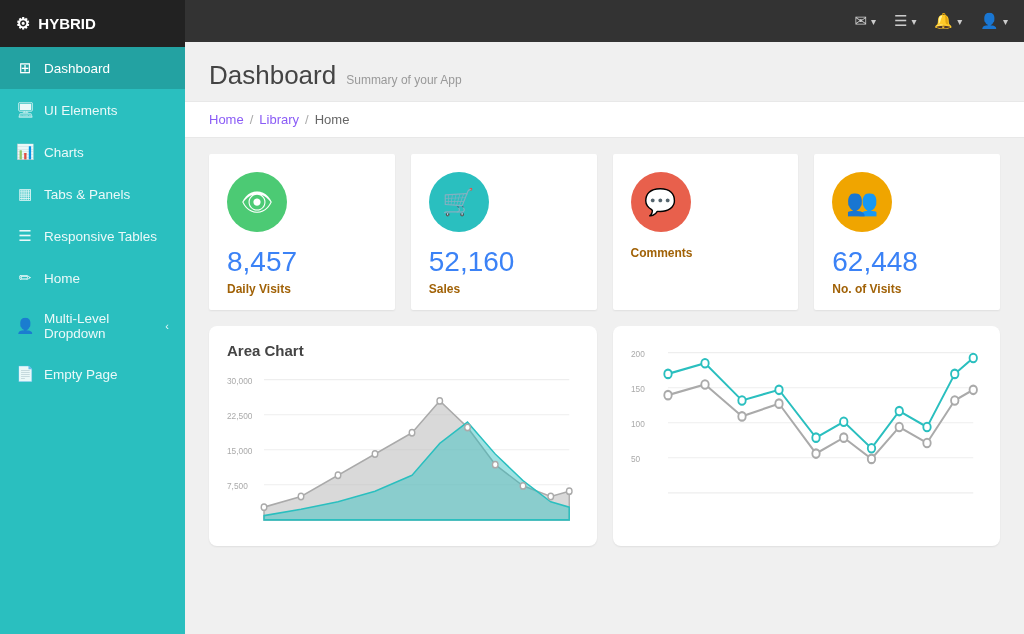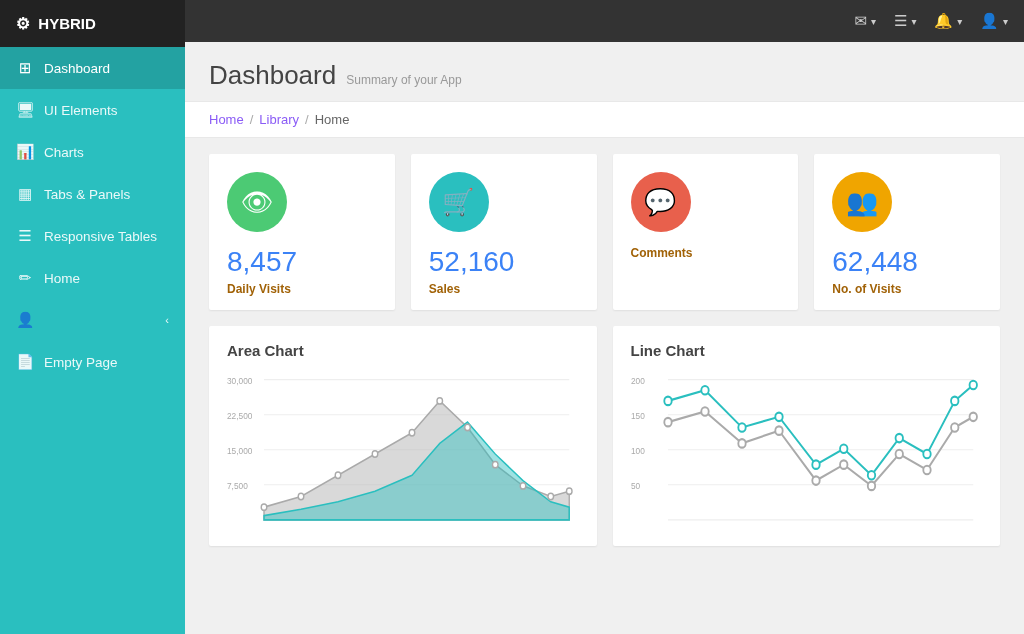--- a/index.html
+++ b/index.html
@@ -152,21 +152,21 @@
     
     .charts-row {
       display: flex;
       gap: 16px;
       padding: 0 24px 16px 24px;
     }
     .chart-card {
       background: #fff;
       flex: 1;
       padding: 16px 18px;
-      border-radius: 2px;
+      border-radius: 8px;
       box-shadow: 0 1px 2px rgba(0,0,0,0.07);
       height: 220px;
       overflow: hidden;
     }
     .chart-title {
       font-size: 15px;
       font-weight: 600;
       color: #444;
       margin-bottom: 10px;
     }
@@ -203,20 +203,21 @@
     <div class="sidebar-item">
       <span class="icon">☰</span>
       <span>Responsive Tables</span>
     </div>
     <div class="sidebar-item">
       <span class="icon">✏</span>
       <span>Home</span>
     </div>
     <div class="sidebar-item">
       <span class="icon">👤</span>
+      <span>Multi-Level Dropdown</span>
       <span class="arrow">‹</span>
     </div>
     <div class="sidebar-item">
       <span class="icon">📄</span>
       <span>Empty Page</span>
     </div>
   </nav>
 </div>
 
 <div class="main-wrapper">
@@ -318,21 +319,20 @@
           <circle cx="230" cy="30" r="3" fill="#fff" stroke="#aaa" stroke-width="1.5"></circle>
           <circle cx="260" cy="55" r="3" fill="#fff" stroke="#aaa" stroke-width="1.5"></circle>
           <circle cx="290" cy="90" r="3" fill="#fff" stroke="#aaa" stroke-width="1.5"></circle>
           <circle cx="320" cy="110" r="3" fill="#fff" stroke="#aaa" stroke-width="1.5"></circle>
           <circle cx="350" cy="120" r="3" fill="#fff" stroke="#aaa" stroke-width="1.5"></circle>
           <circle cx="370" cy="115" r="3" fill="#fff" stroke="#aaa" stroke-width="1.5"></circle>
         </svg>
       </div>
 
       <div class="chart-card">
-        <div class="chart-title">Line Chart</div>
         <svg class="chart-area" viewBox="0 0 380 160" preserveAspectRatio="none">
 
           <line x1="40" y1="10" x2="370" y2="10" stroke="#eee" stroke-width="1"></line>
           <line x1="40" y1="43" x2="370" y2="43" stroke="#eee" stroke-width="1"></line>
           <line x1="40" y1="76" x2="370" y2="76" stroke="#eee" stroke-width="1"></line>
           <line x1="40" y1="109" x2="370" y2="109" stroke="#eee" stroke-width="1"></line>
           <line x1="40" y1="142" x2="370" y2="142" stroke="#eee" stroke-width="1"></line>
 
           <text x="0" y="14" font-size="9" fill="#aaa">200</text>
           <text x="0" y="47" font-size="9" fill="#aaa">150</text>

